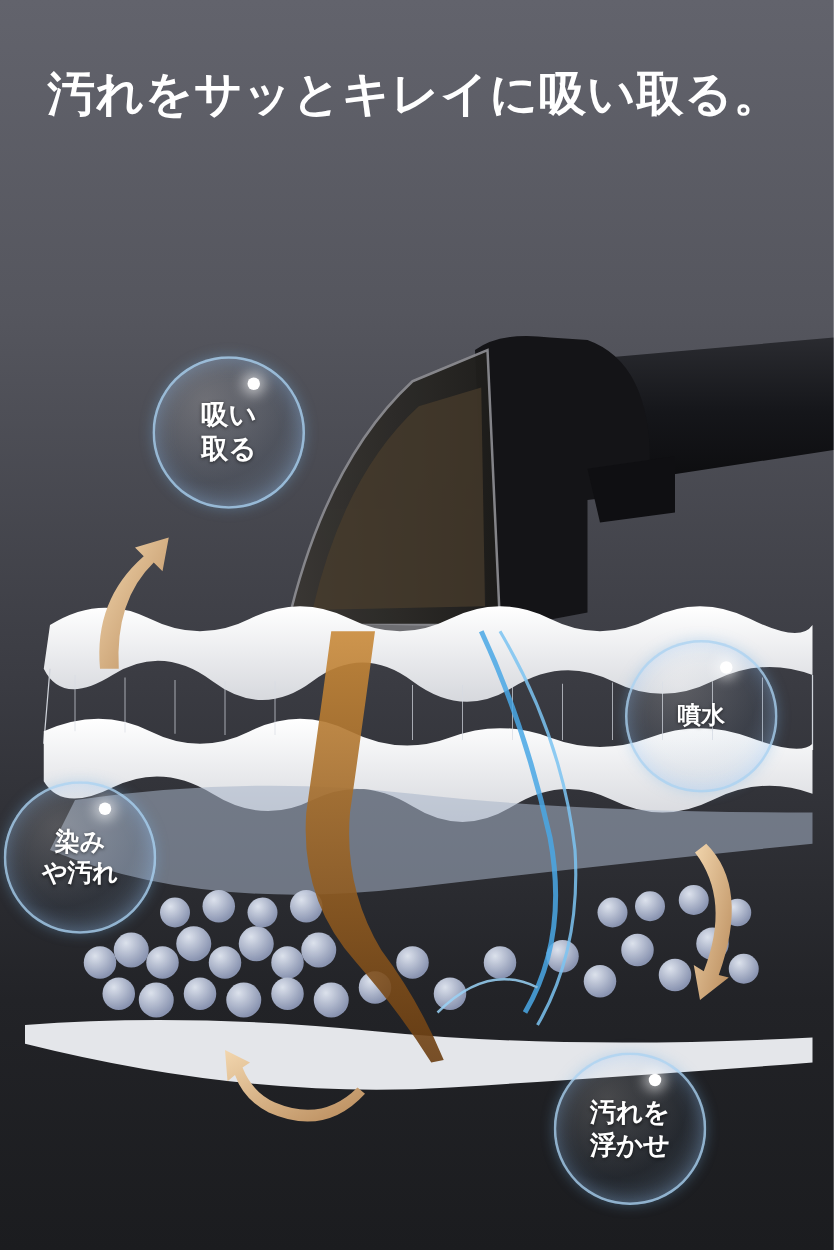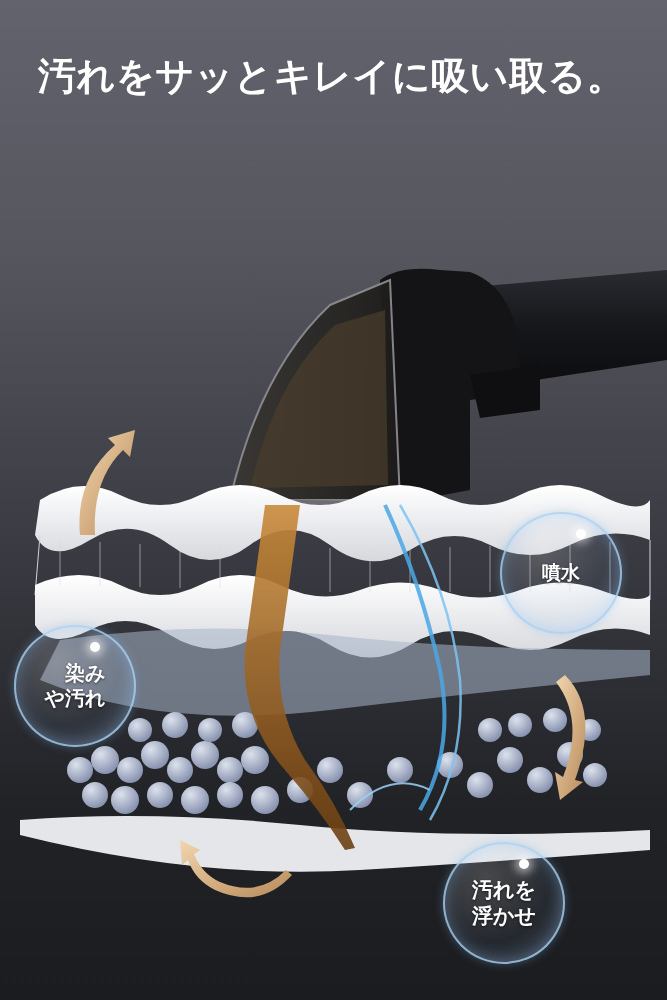--- a/index.html
+++ b/index.html
@@ -150,26 +150,32 @@
       <path d="M385 255 Q420 330 440 420 Q455 500 420 560"></path>
       <path d="M400 255 Q450 340 460 430 Q465 510 430 570" stroke="#7cc4f2" stroke-width="2.5"></path>
       <path d="M350 560 Q390 520 430 540" stroke="#9ad3f7" stroke-width="2"></path>
     </g>
 
     <path d="M80 285 Q75 230 115 195 L108 188 L135 180 L130 207 L123 200 Q92 230 95 285 Z" fill="url(#gold)"></path>
     <path d="M565 425 Q600 460 575 530 L583 532 L560 550 L555 522 L563 527 Q585 470 556 432 Z" fill="url(#gold)"></path>
     <path d="M292 625 Q260 660 215 640 Q195 630 188 610 L182 615 L180 590 L200 600 L194 604 Q202 624 220 632 Q258 648 286 620 Z" fill="url(#gold)"></path>
   </svg>
 
+  <div class="bubble" style="left:122px; top:35px; width:122px; height:122px; font-size:22px;">
+    <div>
+        <div>吸い</div>
+        <div>取る</div>
+      </div>
+  </div>
   <div class="bubble" style="left:500px; top:262px; width:122px; height:122px; font-size:19px;">
     <div>
         <div>噴水</div>
       </div>
   </div>
-  <div class="bubble" style="left:14px; top:375px; width:122px; height:122px; font-size:20px;text-align:right;">
+  <div class="bubble" style="left:3px; top:375px; width:122px; height:122px; font-size:20px;">
     <div>
         <div>染み</div>
         <div>や汚れ</div>
       </div>
   </div>
   <div class="bubble" style="left:443px; top:592px; width:122px; height:122px; font-size:21px;">
     <div>
         <div>汚れを</div>
         <div>浮かせ</div>
       </div>

